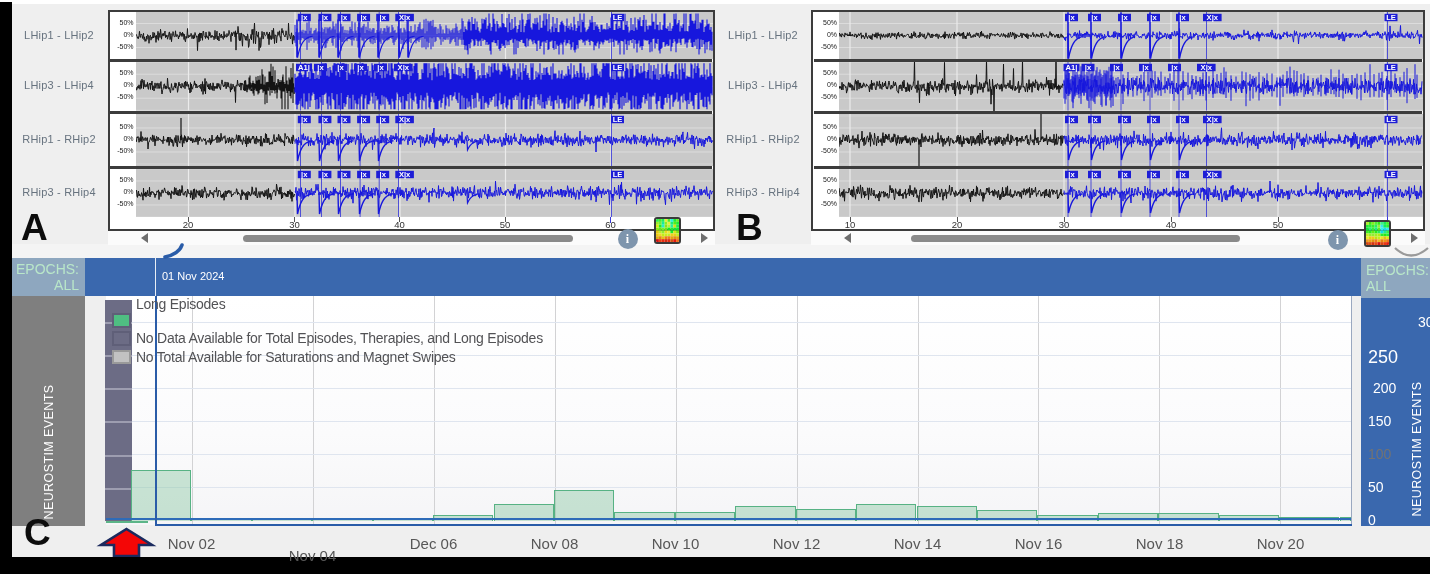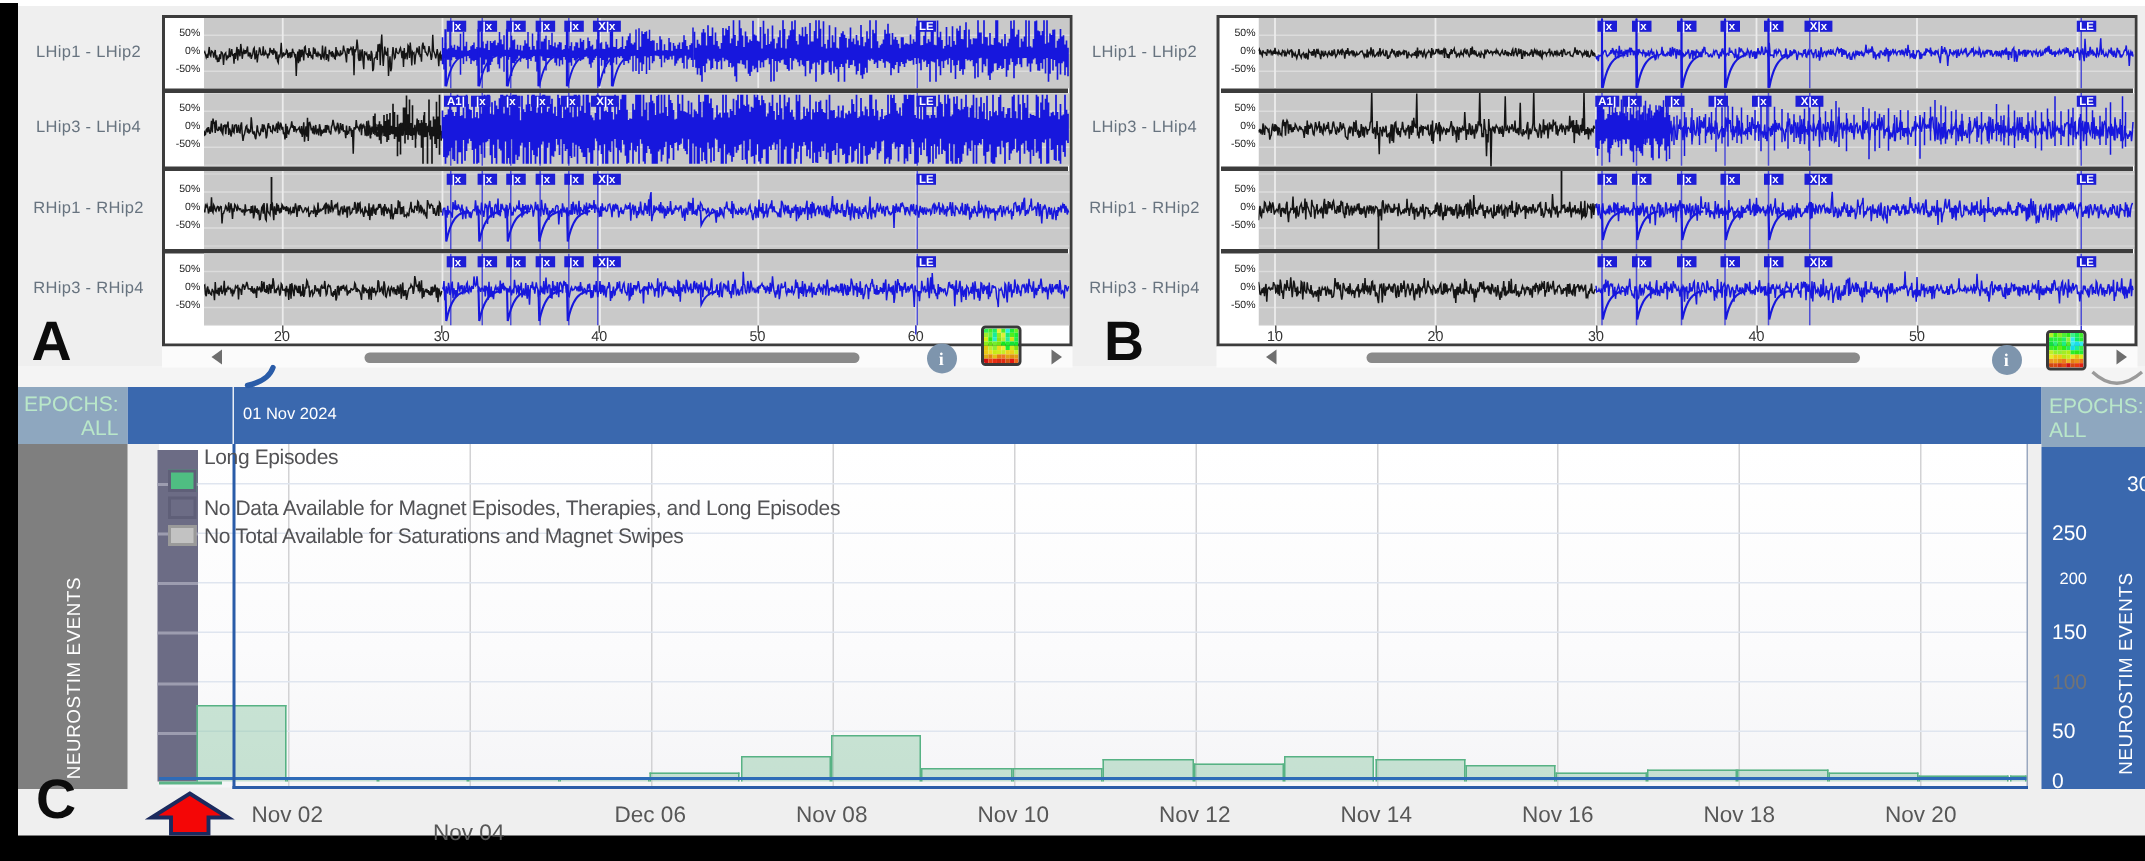--- a/index.html
+++ b/index.html
@@ -574,22 +574,22 @@
 <div class="biglab" style="left:736px;top:207px">B</div>
 <div class="abs" style="left:85px;top:257.5px;width:1276px;height:38px;background:#3a68ae"></div>
 <div class="abs" style="left:12px;top:257.5px;width:73px;height:38px;background:#8ea7bf;color:#b9e7c9;font-size:14px;text-align:right;padding:3px 6px 0 0;line-height:16.5px">EPOCHS:<br>ALL</div>
 <div class="abs" style="left:1361px;top:257.5px;width:69px;height:40px;background:#8ea7bf;color:#b9e7c9;font-size:14px;padding:4px 0 0 5px;line-height:16.5px">EPOCHS:<br>ALL</div>
 <div class="abs" style="left:162px;top:270px;color:#fff;font-size:11px">01 Nov 2024</div>
 <div class="abs" style="left:154.5px;top:257.5px;width:1.5px;height:38px;background:#e8eef5"></div>
 <div class="abs" style="left:12px;top:295.5px;width:73px;height:230.5px;background:#7f7f7f"></div>
 <div class="abs" style="left:-46px;top:445px;width:190px;text-align:center;color:#fff;font-size:12.5px;transform:rotate(-90deg);letter-spacing:0.4px">NEUROSTIM EVENTS</div>
 <div class="abs" style="left:1361px;top:297.5px;width:69px;height:228.5px;background:#3a68ae"></div>
 <div class="abs" style="left:1418px;top:314px;color:#fff;font-size:14px">300</div>
-<div class="abs" style="left:1368px;top:347px;color:#fff;font-size:14px">250</div>
-<div class="abs" style="left:1373px;top:380px;color:#fff;font-size:11px">200</div>
+<div class="abs" style="left:1368px;top:347px;color:#fff;font-size:18px">250</div>
+<div class="abs" style="left:1373px;top:380px;color:#fff;font-size:14px">200</div>
 <div class="abs" style="left:1368px;top:412.5px;color:#fff;font-size:14px">150</div>
 <div class="abs" style="left:1368px;top:445.5px;color:#737373;font-size:14px">100</div>
 <div class="abs" style="left:1368px;top:479px;color:#fff;font-size:14px">50</div>
 <div class="abs" style="left:1368px;top:511.5px;color:#fff;font-size:14px">0</div>
 <div class="abs" style="left:1322px;top:442px;width:190px;text-align:center;color:#fff;font-size:12.5px;transform:rotate(-90deg);letter-spacing:0.4px">NEUROSTIM EVENTS</div>
 <div class="abs" style="left:106px;top:295.5px;width:1246px;height:229.5px;background:linear-gradient(180deg,#ffffff 0%,#fbfbfc 60%,#f5f5f7 100%)"></div>
 <div class="abs" style="left:191.5px;top:295.5px;width:1px;height:229.5px;background:#d2d2d4"></div>
 <div class="abs" style="left:312.5px;top:295.5px;width:1px;height:229.5px;background:#d2d2d4"></div>
 <div class="abs" style="left:433.5px;top:295.5px;width:1px;height:229.5px;background:#d2d2d4"></div>
 <div class="abs" style="left:554.5px;top:295.5px;width:1px;height:229.5px;background:#d2d2d4"></div>
@@ -637,21 +637,21 @@
 <div class="abs" style="left:106px;top:517.5px;width:1245px;height:2.5px;background:#2e6bb8"></div>
 <div class="abs" style="left:106px;top:521px;width:42px;height:2px;background:#5cb588"></div>
 <div class="abs" style="left:154.5px;top:295.5px;width:2px;height:230.5px;background:#2a5ca8"></div>
 <div class="abs" style="left:154.5px;top:524px;width:1197px;height:2.2px;background:#2a5ca8"></div>
 <svg class="abs" style="left:160px;top:243px" width="26" height="16" viewBox="0 0 26 16" xmlns="http://www.w3.org/2000/svg">
     <path d="M 22 2 C 20 8 14 12 5 14" stroke="#2a5ca8" stroke-width="3.6" fill="none" stroke-linecap="round"></path>
   </svg>
 <div class="abs" style="left:112px;top:313.0px;width:19px;height:14.5px;background:#4fbe82;border:2px solid #5f5f78"></div>
 <div class="leg" style="left:136px;top:296px">Long Episodes</div>
 <div class="abs" style="left:112px;top:331.3px;width:19px;height:14.5px;background:#6c6c85;border:2px solid #5f5f78"></div>
-<div class="leg" style="left:136px;top:330.3px">No Data Available for Magnet Episodes, Therapies, and Long Episodes</div>
+<div class="leg" style="left:136px;top:330.3px">No Data Available for Total Episodes, Therapies, and Long Episodes</div>
 <div class="abs" style="left:112px;top:349.6px;width:19px;height:14.5px;background:#c2c2c2;border:2px solid #9a9a9a"></div>
 <div class="leg" style="left:136px;top:348.6px">No Total Available for Saturations and Magnet Swipes</div>
 <div class="navlbl" style="left:191.5px;top:535px">Nov 02</div>
 <div class="navlbl" style="left:312.5px;top:547px">Nov 04</div>
 <div class="navlbl" style="left:433.5px;top:535px">Dec 06</div>
 <div class="navlbl" style="left:554.5px;top:535px">Nov 08</div>
 <div class="navlbl" style="left:675.5px;top:535px">Nov 10</div>
 <div class="navlbl" style="left:796.5px;top:535px">Nov 12</div>
 <div class="navlbl" style="left:917.5px;top:535px">Nov 14</div>
 <div class="navlbl" style="left:1038.5px;top:535px">Nov 16</div>

